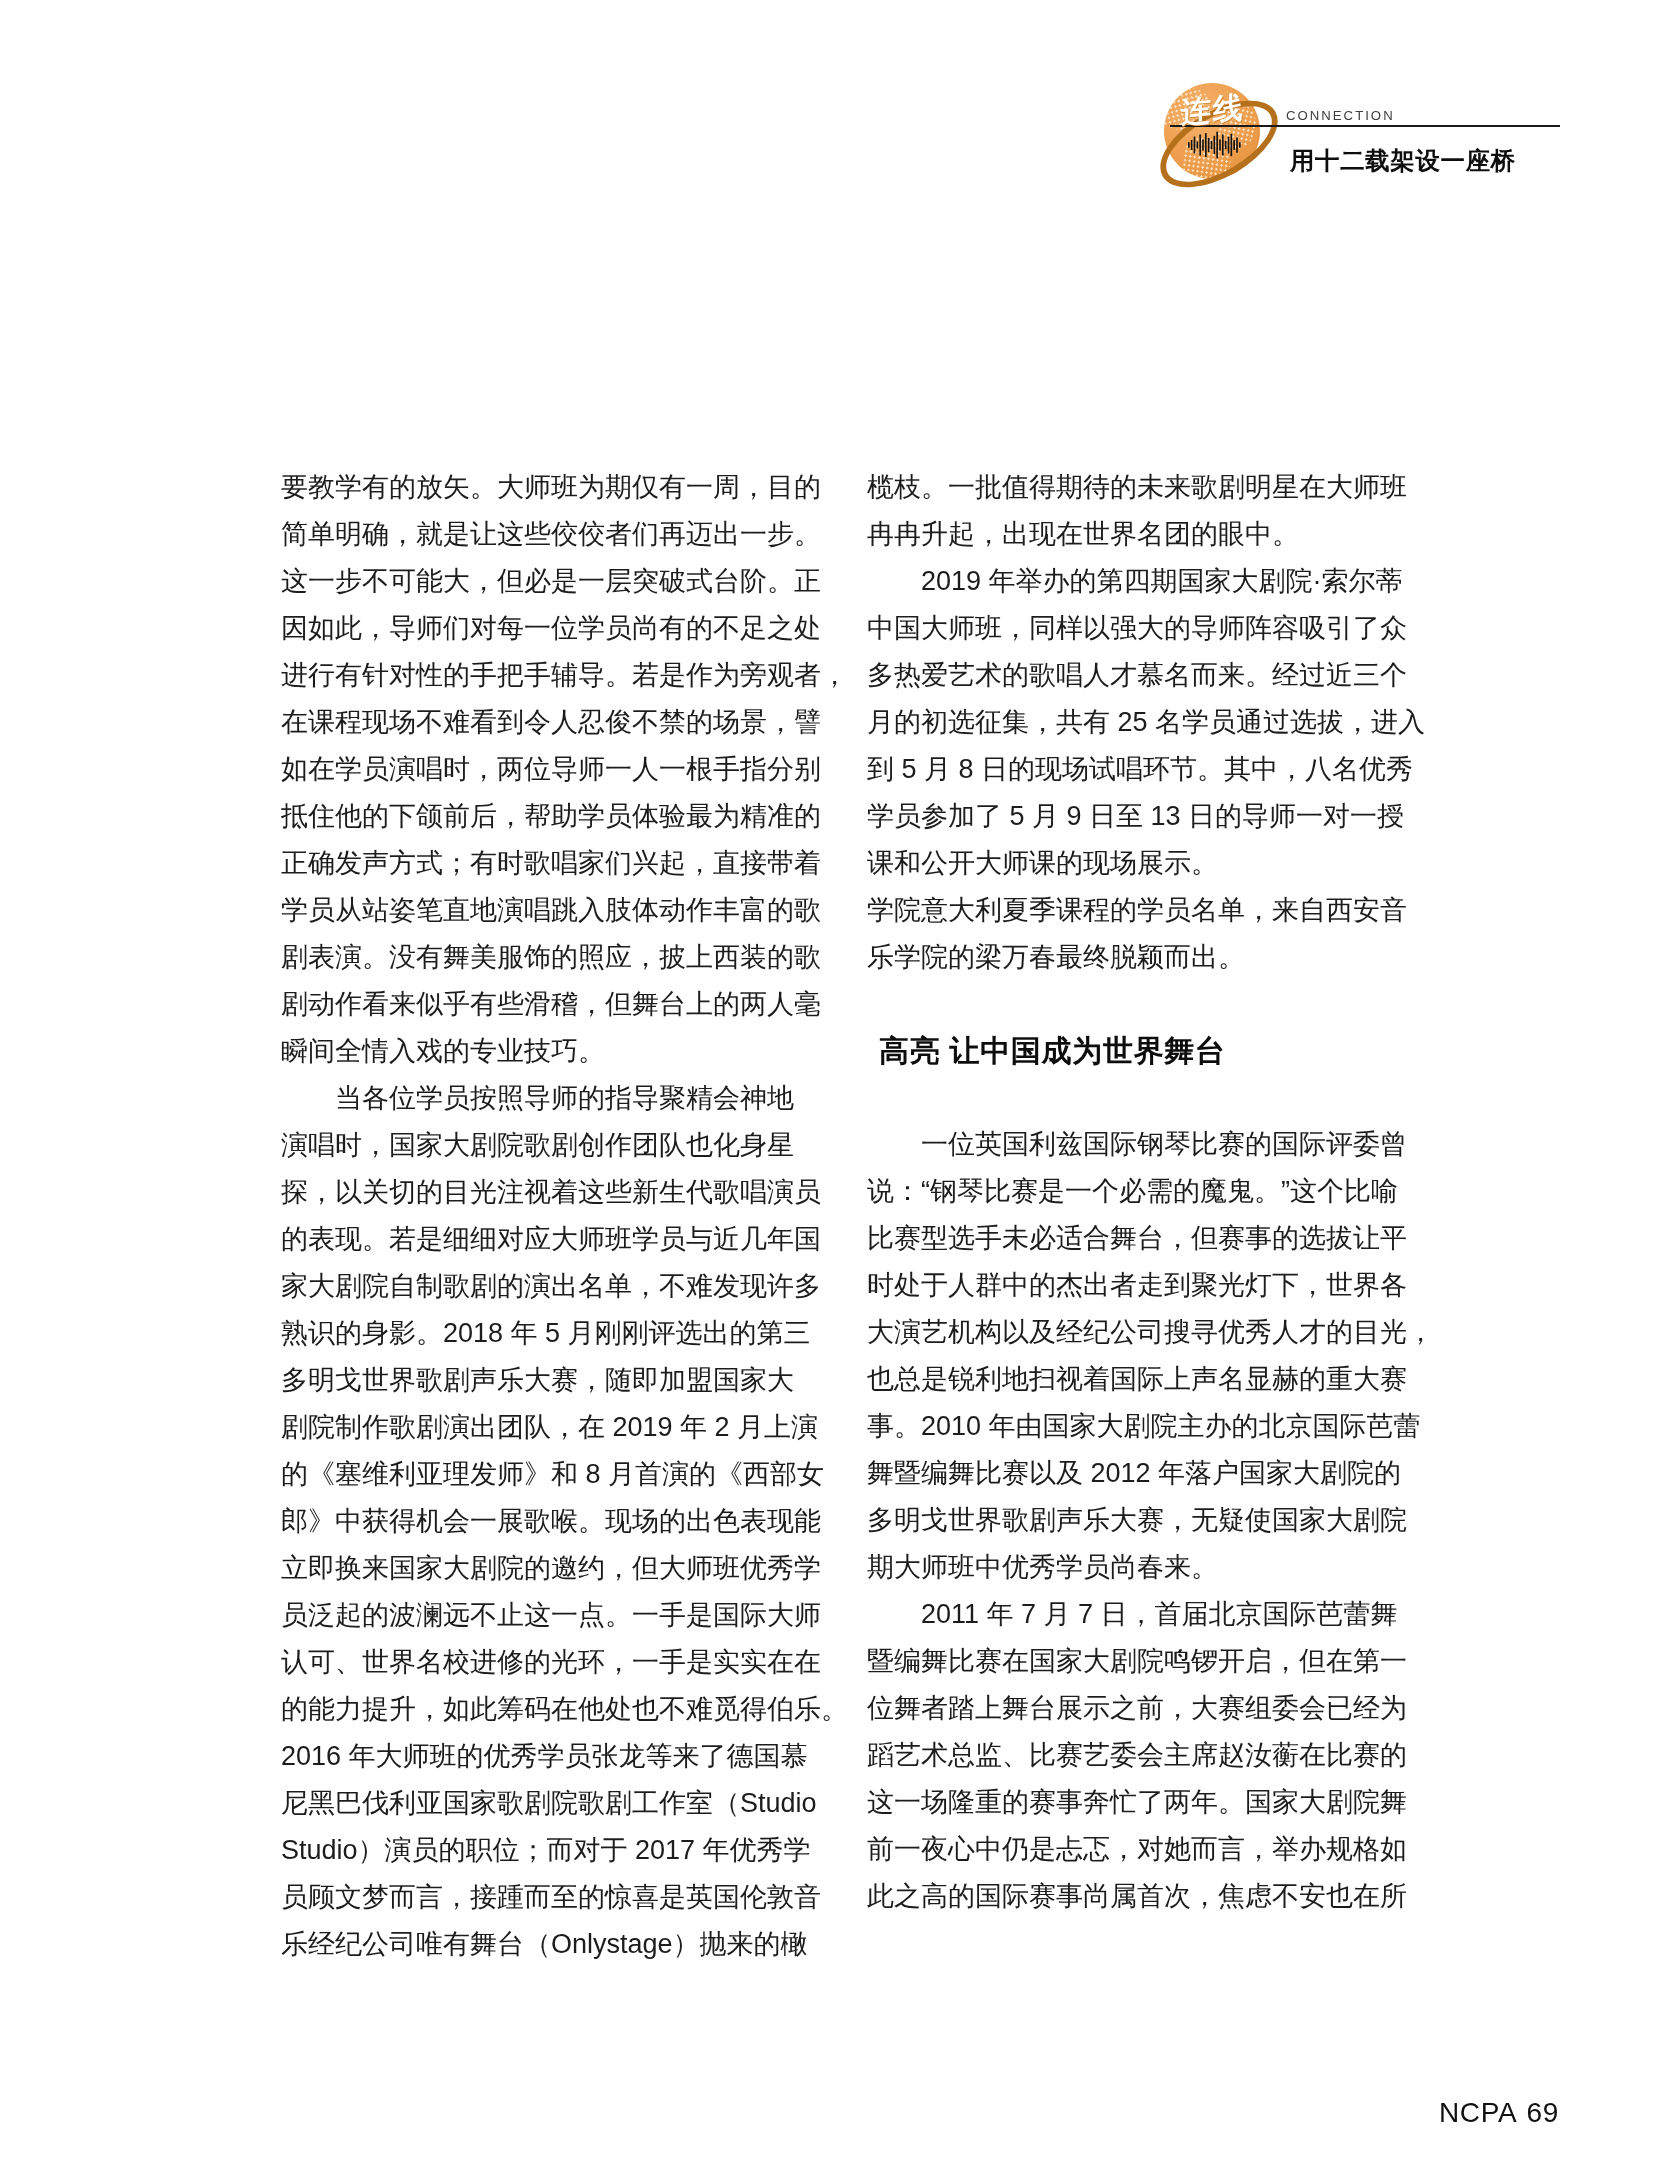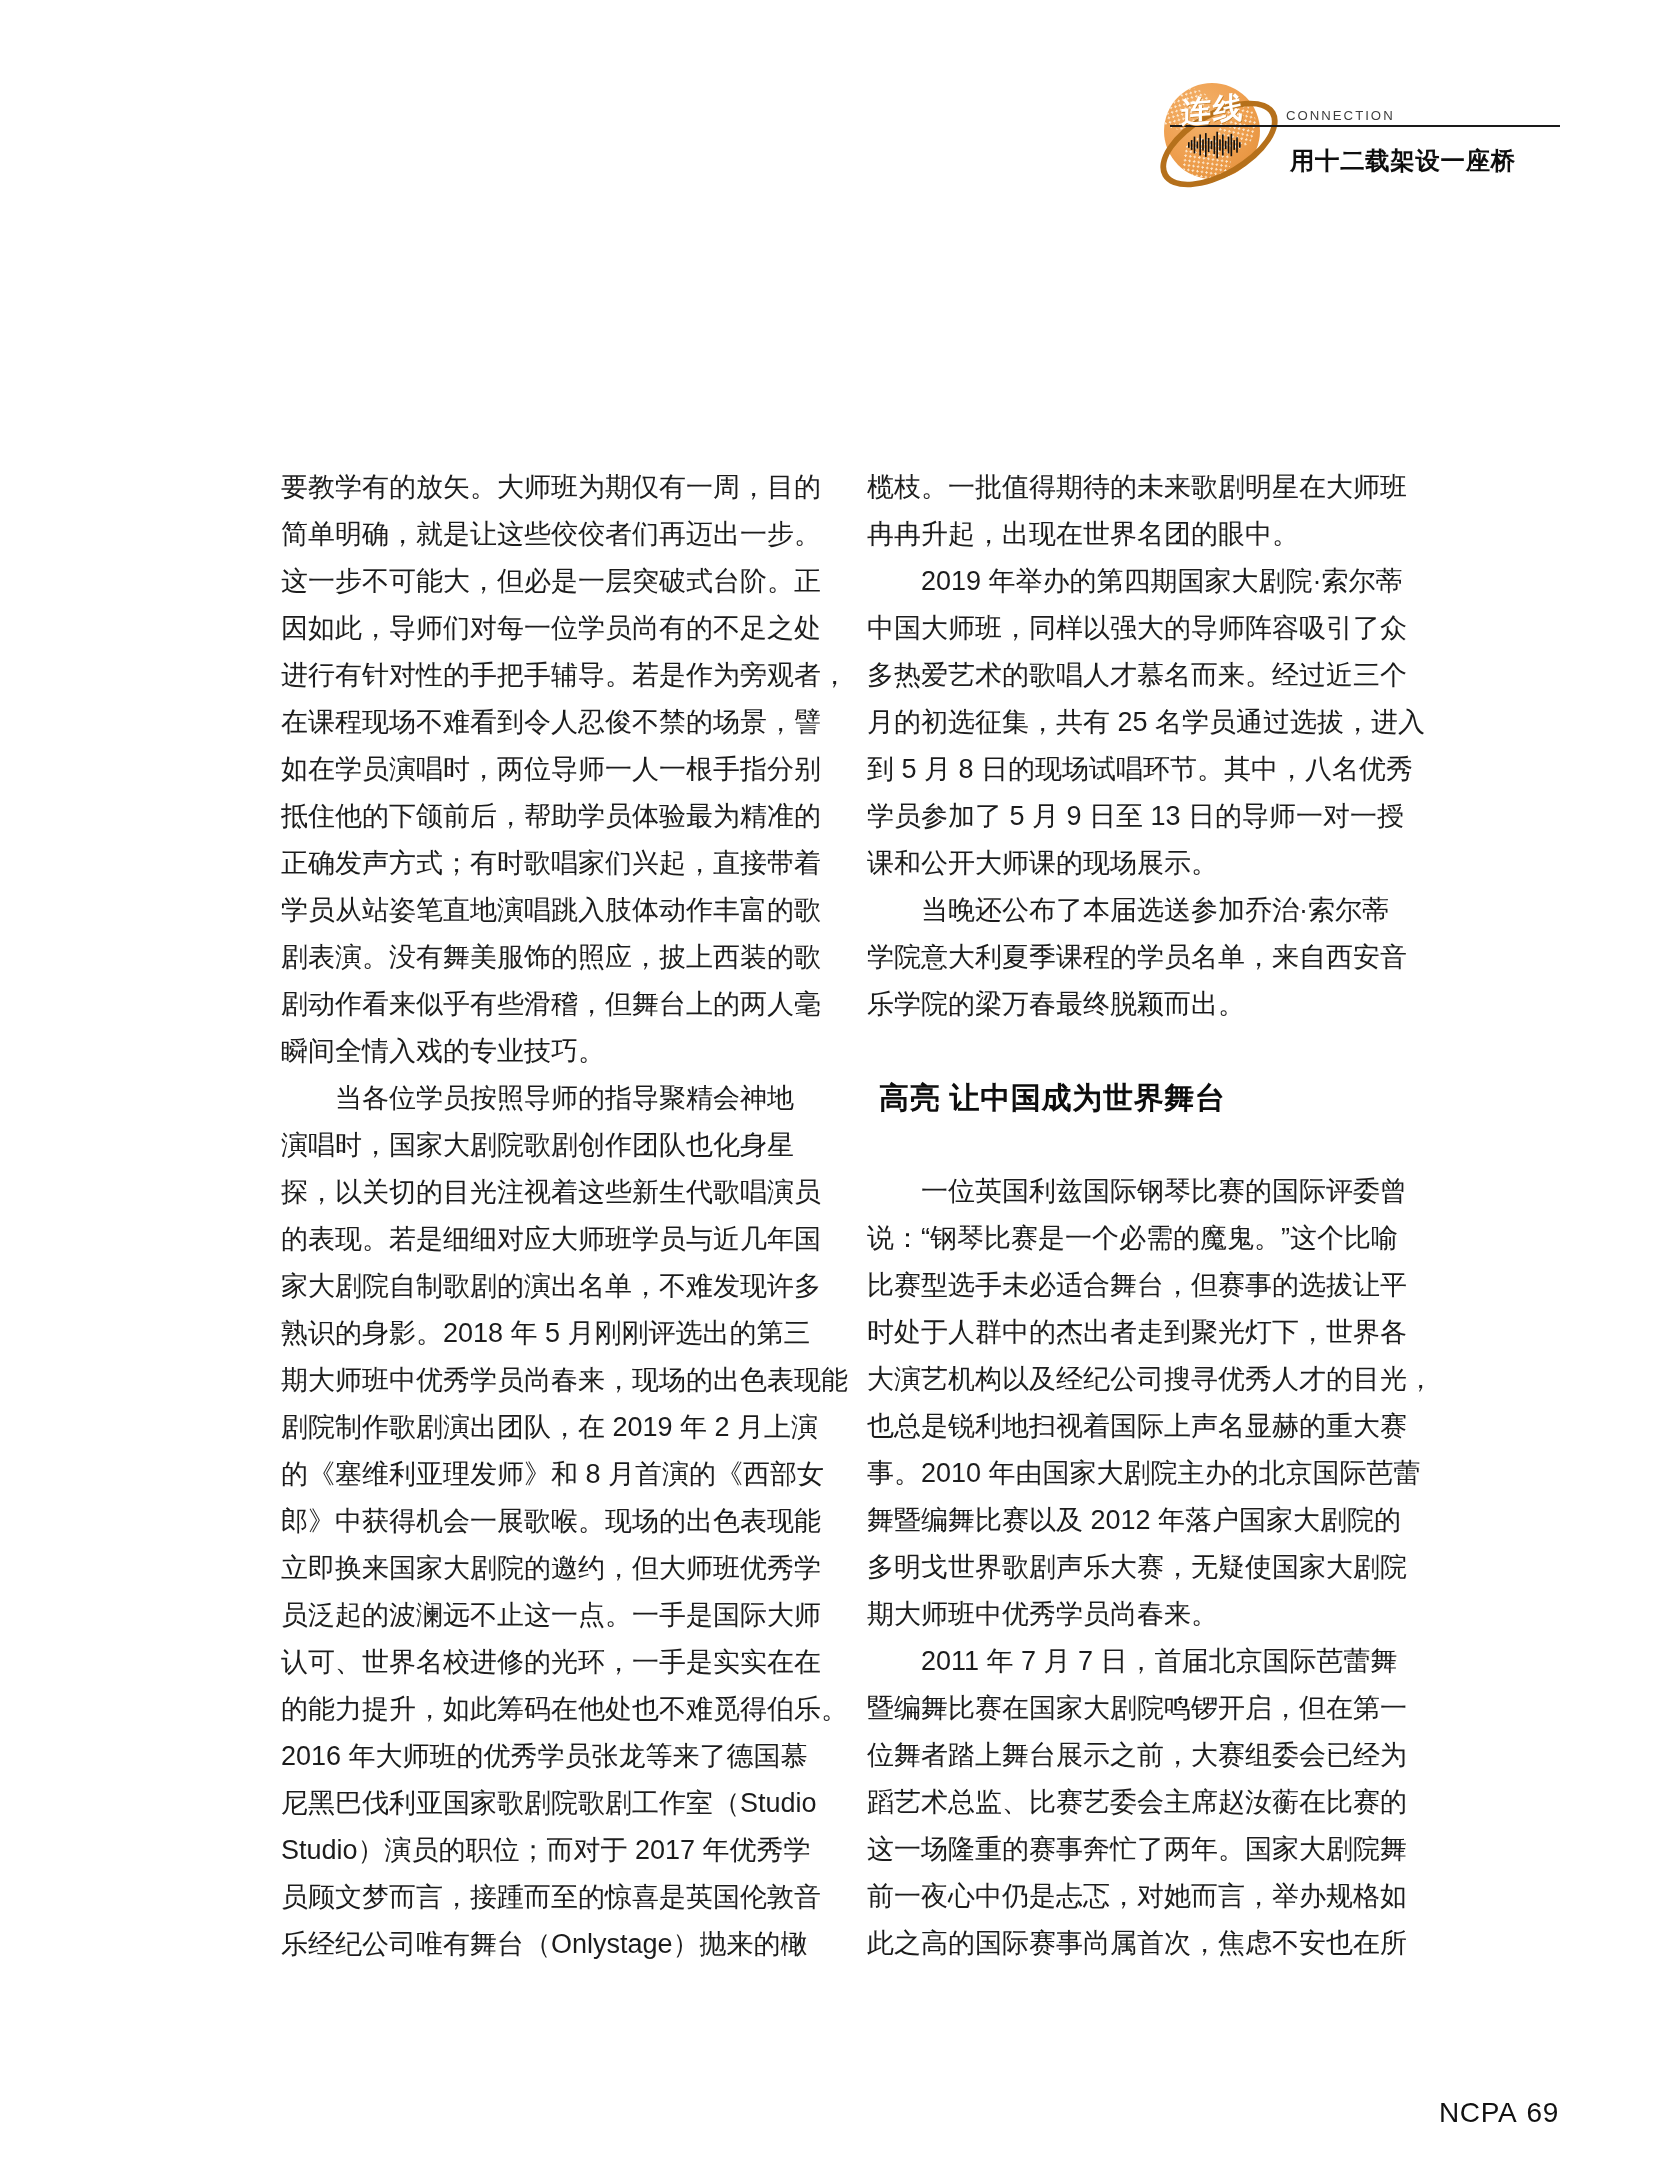--- a/index.html
+++ b/index.html
@@ -117,21 +117,21 @@
         <div class="line">学员从站姿笔直地演唱跳入肢体动作丰富的歌</div>
         <div class="line">剧表演。没有舞美服饰的照应，披上西装的歌</div>
         <div class="line">剧动作看来似乎有些滑稽，但舞台上的两人毫</div>
         <div class="line">瞬间全情入戏的专业技巧。</div>
         <div class="line">　　当各位学员按照导师的指导聚精会神地</div>
         <div class="line">演唱时，国家大剧院歌剧创作团队也化身星</div>
         <div class="line">探，以关切的目光注视着这些新生代歌唱演员</div>
         <div class="line">的表现。若是细细对应大师班学员与近几年国</div>
         <div class="line">家大剧院自制歌剧的演出名单，不难发现许多</div>
         <div class="line">熟识的身影。2018 年 5 月刚刚评选出的第三</div>
-        <div class="line">期大师班中优秀学员尚春来，现场的出色表现能</div>
+        <div class="line">多明戈世界歌剧声乐大赛，随即加盟国家大</div>
         <div class="line">剧院制作歌剧演出团队，在 2019 年 2 月上演</div>
         <div class="line">的《塞维利亚理发师》和 8 月首演的《西部女</div>
         <div class="line">郎》中获得机会一展歌喉。现场的出色表现能</div>
         <div class="line">立即换来国家大剧院的邀约，但大师班优秀学</div>
         <div class="line">员泛起的波澜远不止这一点。一手是国际大师</div>
         <div class="line">认可、世界名校进修的光环，一手是实实在在</div>
         <div class="line">的能力提升，如此筹码在他处也不难觅得伯乐。</div>
         <div class="line">2016 年大师班的优秀学员张龙等来了德国慕</div>
         <div class="line">尼黑巴伐利亚国家歌剧院歌剧工作室（Studio</div>
         <div class="line">Studio）演员的职位；而对于 2017 年优秀学</div>
@@ -143,21 +143,20 @@
       <div>
           <div class="line">榄枝。一批值得期待的未来歌剧明星在大师班</div>
           <div class="line">冉冉升起，出现在世界名团的眼中。</div>
           <div class="line">　　2019 年举办的第四期国家大剧院·索尔蒂</div>
           <div class="line">中国大师班，同样以强大的导师阵容吸引了众</div>
           <div class="line">多热爱艺术的歌唱人才慕名而来。经过近三个</div>
           <div class="line">月的初选征集，共有 25 名学员通过选拔，进入</div>
           <div class="line">到 5 月 8 日的现场试唱环节。其中，八名优秀</div>
           <div class="line">学员参加了 5 月 9 日至 13 日的导师一对一授</div>
           <div class="line">课和公开大师课的现场展示。</div>
-          <div class="line">　　当晚还公布了本届选送参加乔治·索尔蒂</div>
           <div class="line">学院意大利夏季课程的学员名单，来自西安音</div>
           <div class="line">乐学院的梁万春最终脱颖而出。</div>
         </div>
       <div class="heading-block">
         <h2 class="section-heading">高亮 让中国成为世界舞台</h2>
       </div>
       <div>
           <div class="line">　　一位英国利兹国际钢琴比赛的国际评委曾</div>
           <div class="line">说：“钢琴比赛是一个必需的魔鬼。”这个比喻</div>
           <div class="line">比赛型选手未必适合舞台，但赛事的选拔让平</div>

